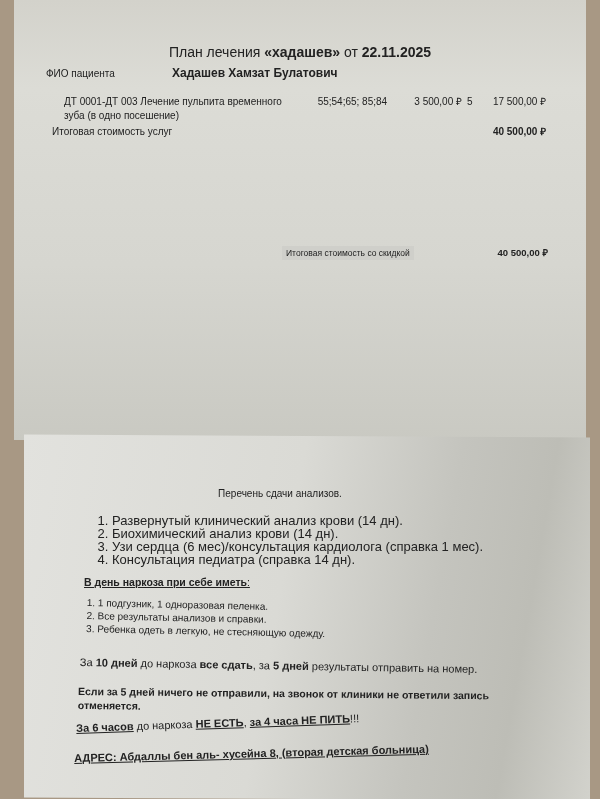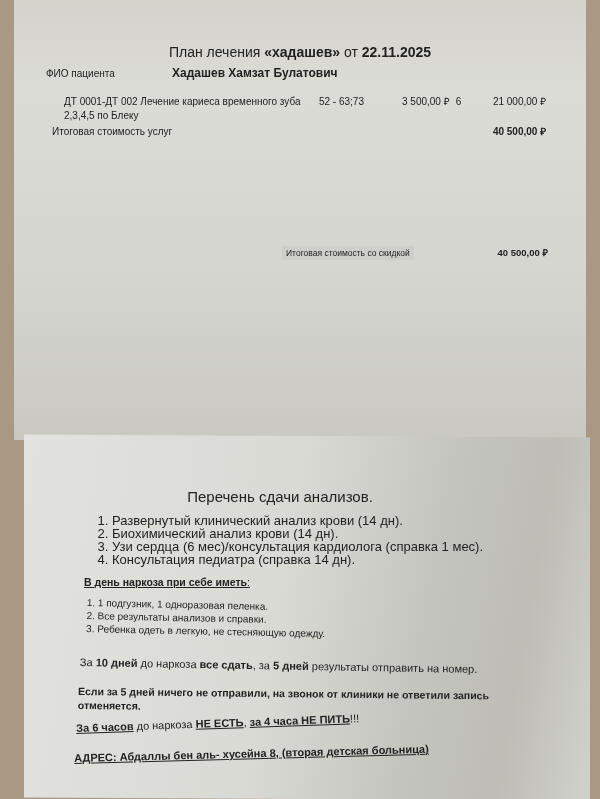--- a/index.html
+++ b/index.html
@@ -37,21 +37,21 @@
   .item-name { padding-left:14px !important; width:240px; }
   .total-row td { font-weight:normal; padding-top:6px; }
   .total-row .amt { font-weight:bold; }
   .disc {
     position:absolute; top:246px; left:282px; width:266px; font-size:8.5px;
     display:flex; justify-content:space-between; 
   }
   .disc .lbl { background:#cfcfca; padding:2px 4px; }
   .disc .amt { font-weight:bold; font-size:9.5px; }
 
-  .list-title { position:absolute; top:488px; left:0; width:560px; text-align:center; font-size:15px; }
+  .list-title { position:absolute; top:488px; left:0; width:560px; text-align:center; font-size:10px; }
   ol.tests { position:absolute; top:506px; left:88px; margin:8px; padding-left:16px; font-size:13px; line-height:13px; }
   .narcosis-title {
     position:absolute; top:576px; left:84px; font-size:10.5px; font-weight:bold; text-decoration:underline;
   }
   ol.bring {
     position:absolute; top:596px; left:82px; margin:0; padding-left:16px; font-size:10px; line-height:13px;
     transform:rotate(1.2deg); transform-origin:left top;
   }
   .p1 { position:absolute; top:656px; left:80px; font-size:11px; transform:rotate(1deg); transform-origin:left top; white-space:nowrap; }
   .p2 { position:absolute; top:684px; left:78px; font-size:10.5px; font-weight:bold; line-height:14px; width:420px; transform:rotate(0.6deg); transform-origin:left top; }
@@ -68,25 +68,25 @@
 
 <div class="title">
   <span>План лечения </span><b>«хадашев»</b><span> от </span><b>22.11.2025</b>
 </div>
 <div class="patient-label">ФИО пациента</div>
 <div class="patient-name">Хадашев Хамзат Булатович</div>
 
 <table class="svc">
   <tbody>
   <tr>
-    <td class="item-name">ДТ 0001-ДТ 002 Лечение кариеса временного зуба 2,3,4,5 по Блеку</td>
-    <td class="c">52 - 63;73</td>
+    <td class="item-name">ДТ 0001-ДТ 003 Лечение пульпита временного зуба (в одно посешение)</td>
+    <td class="c">55;54;65; 85;84</td>
     <td class="r">3 500,00 ₽</td>
-    <td class="c">6</td>
-    <td class="r">21 000,00 ₽</td>
+    <td class="c">5</td>
+    <td class="r">17 500,00 ₽</td>
   </tr>
   <tr class="total-row">
     <td colspan="4">Итоговая стоимость услуг</td>
     <td class="r amt">40 500,00 ₽</td>
   </tr>
 </tbody>
   </table>
 
 <div class="disc">
   <span class="lbl">Итоговая стоимость со скидкой</span>

